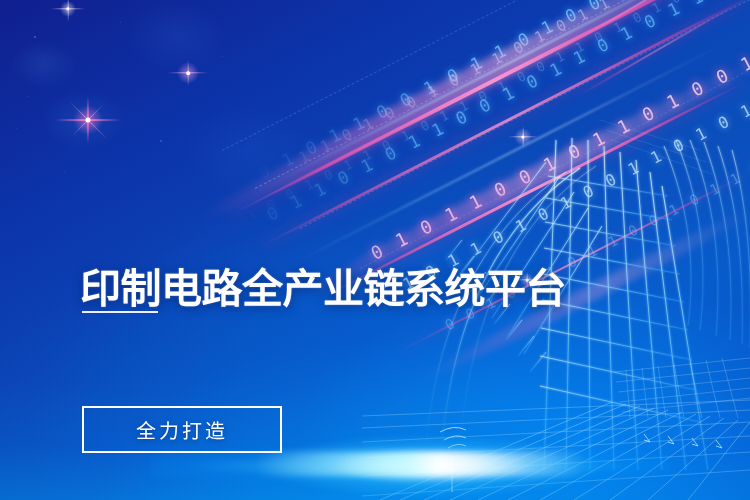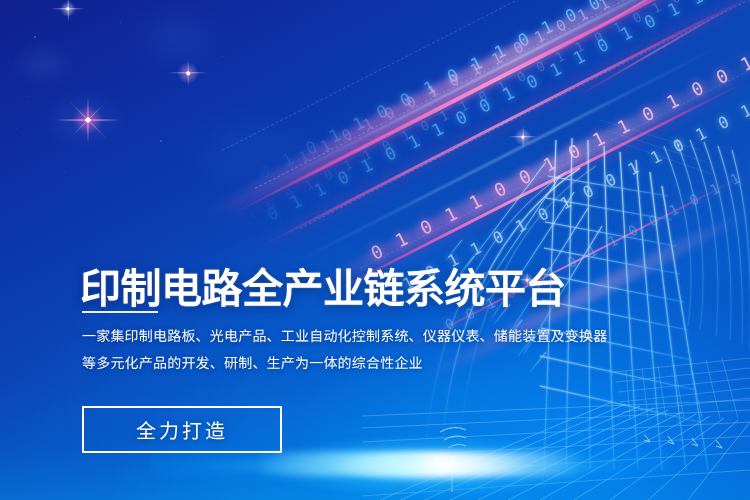--- a/index.html
+++ b/index.html
@@ -435,21 +435,17 @@
     <div class="dust" style="left:16px;top:128px;width:1.2px;height:1.2px;opacity:.3;"></div>
   </div>
 
   <div class="content">
 
 
     <h1 class="headline">印制电路全产业链系统平台</h1>
 
     <div class="rule"></div>
 
-    <div class="desc">
-      <span class="ln">一家集印制电路板、光电产品、工业自动化控制系统、仪器仪表、储能装置及变换器</span>
-      <span class="ln">等多元化产品的开发、研制、生产为一体的综合性企业</span>
-    </div>
 
     <button class="cta">全力打造</button>
   </div>
 
 </div>
 
 </body></html>

